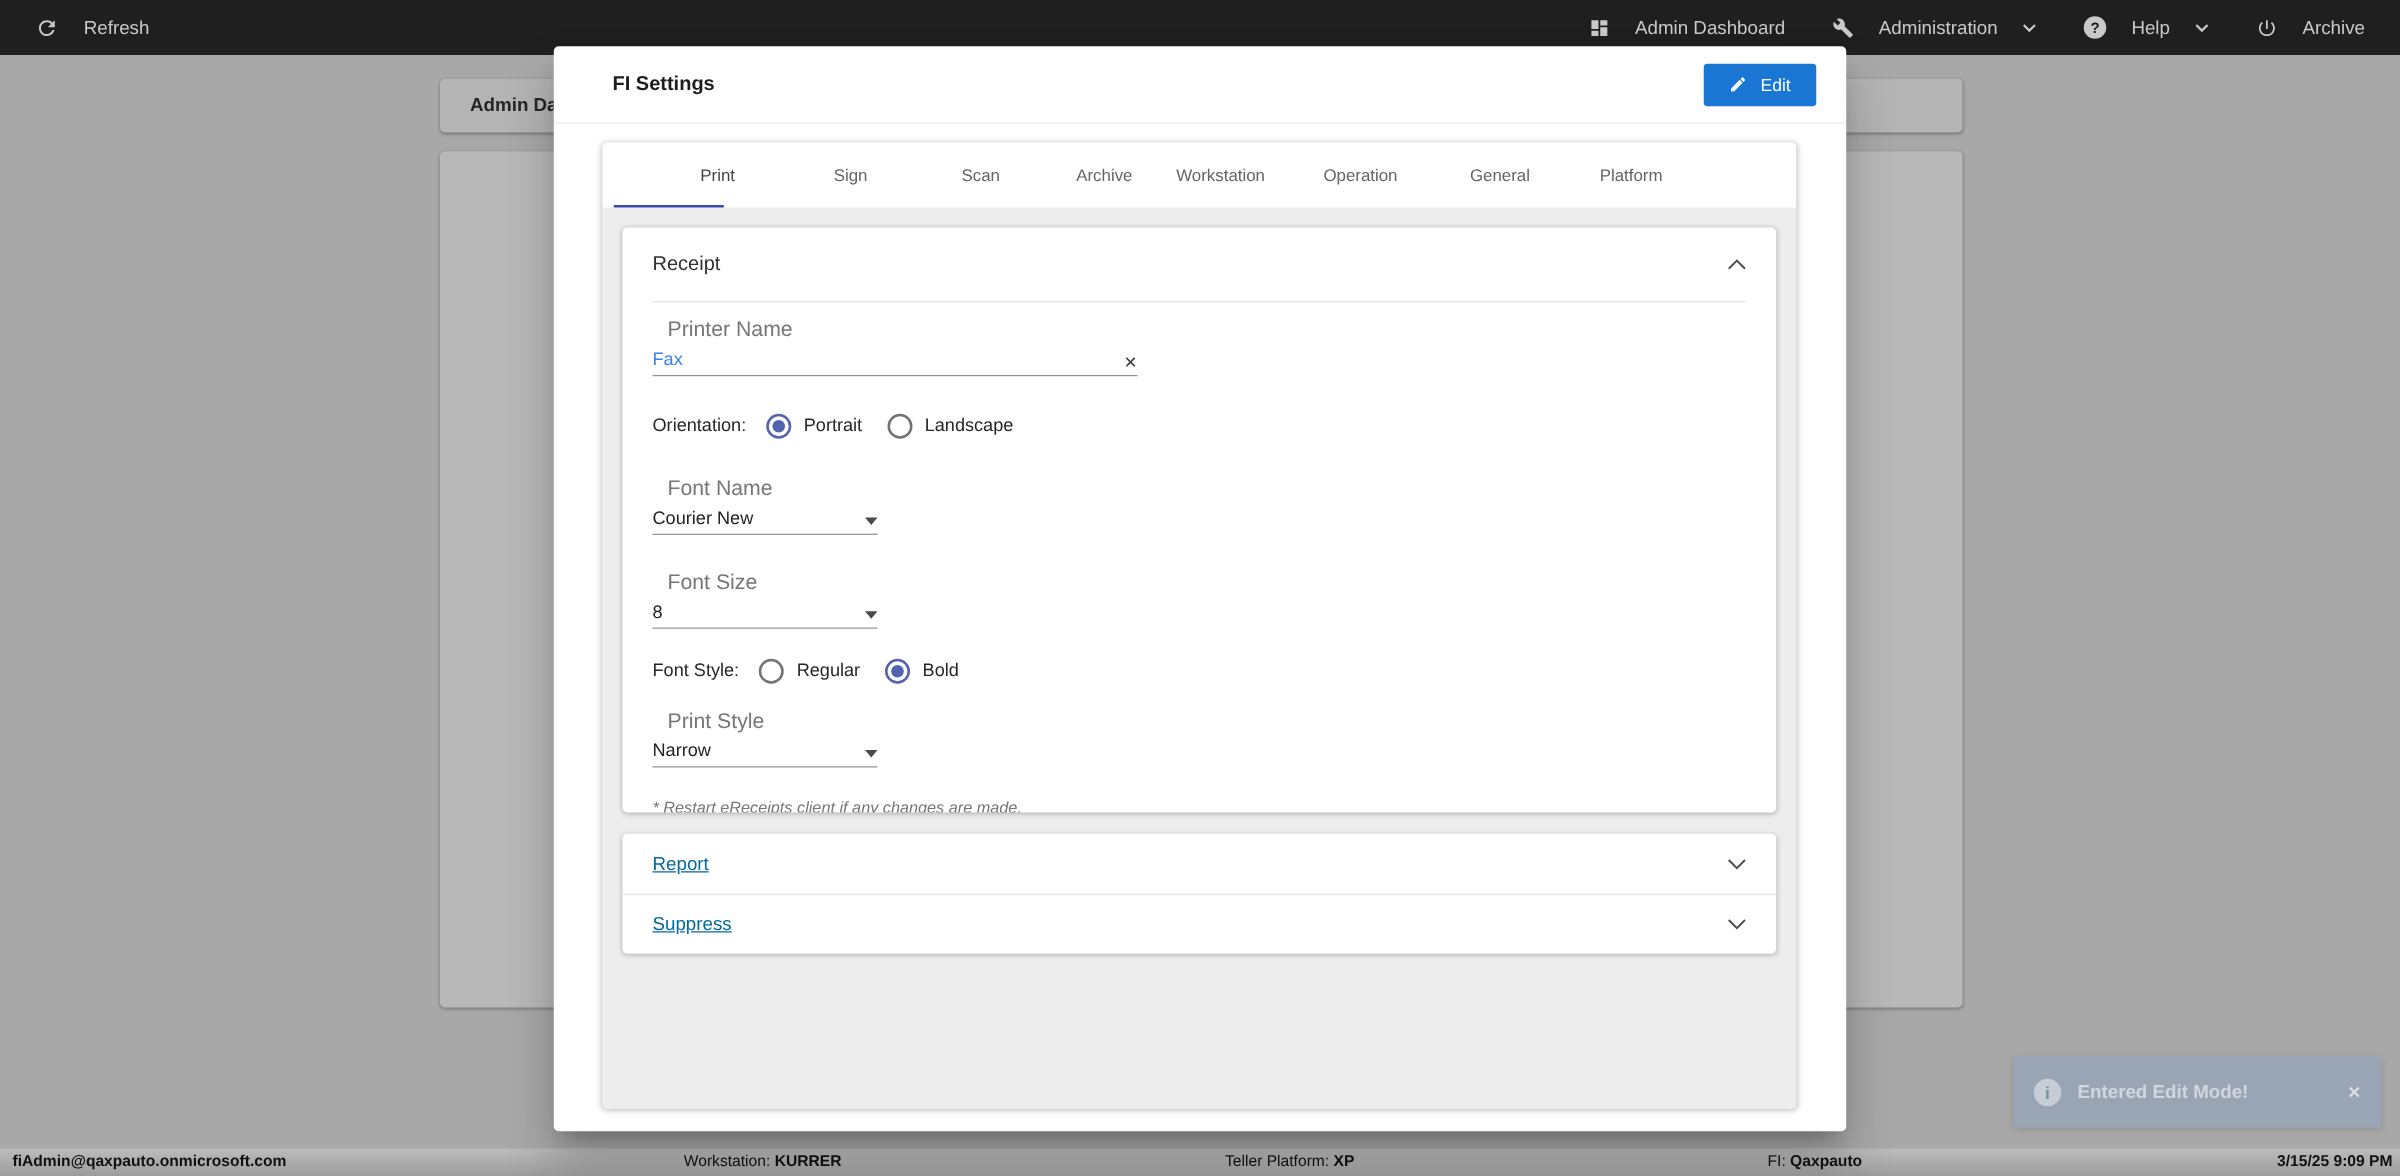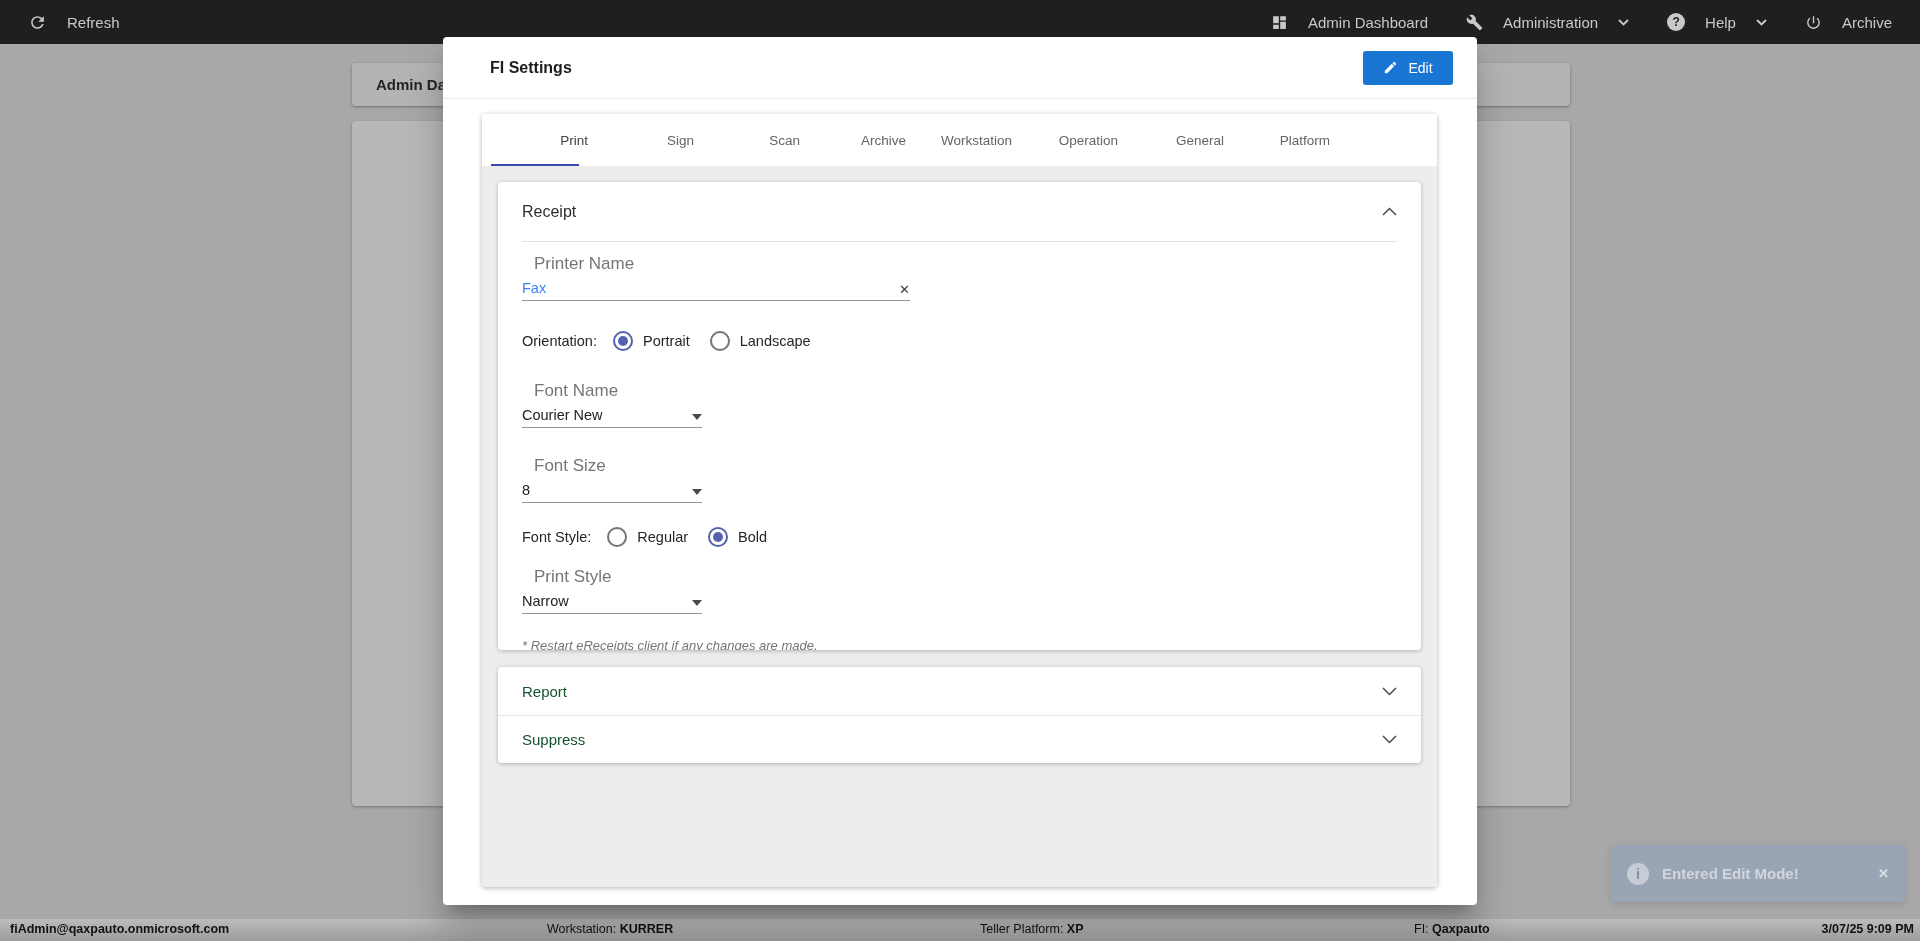--- a/index.html
+++ b/index.html
@@ -76,21 +76,21 @@
   .radio { width:20px; height:20px; border:2px solid #737373; border-radius:50%; position:relative; }
   .radio.checked { border-color:#5262af; }
   .radio.checked::after { content:""; position:absolute; left:3px; top:3px; width:10px; height:10px;
     border-radius:50%; background:#5262af; }
   .mb28 { margin-bottom:28px; } .mb22 { margin-bottom:22px; } .mb18 { margin-bottom:18px; }
   .note { font-size:13px; font-style:italic; color:#757575; margin-top:24px; }
 
   .sections-card { margin-top:17px; }
   .section-row { height:48px; display:flex; align-items:center; padding:0 24px; cursor:pointer; }
   .section-row + .section-row { border-top:1px solid #e4e4e4; }
-  .section-title { font-size:15px; color:#14532d; }
+  .section-title { font-size:15px; color:#0369a1;text-decoration:underline; }
   .section-row .chev { margin-left:auto; }
 
   
   .toast { position:absolute; left:1611px; top:845px; width:294px; height:57px; border-radius:3px;
     background:rgba(150,165,182,.85); z-index:30; display:flex; align-items:center; padding:0 16px;
     box-shadow:0 2px 6px rgba(0,0,0,.12); }
   .toast-info { width:22px; height:22px; border-radius:50%; background:rgba(255,255,255,.45);
     color:rgba(120,135,152,.9); font-weight:bold; font-size:14px; display:flex; align-items:center;
     justify-content:center; margin-right:13px; }
   .toast-msg { font-size:15px; font-weight:bold; color:rgba(255,255,255,.55); }
@@ -162,21 +162,21 @@
     <span class="sb-bold">KURRER</span>
   </span>
   <span class="sb-item" style="left:980px">
     <span>Teller Platform:</span>
     <span class="sb-bold">XP</span>
   </span>
   <span class="sb-item" style="left:1414px">
     <span>FI:</span>
     <span class="sb-bold">Qaxpauto</span>
   </span>
-  <span class="sb-item sb-bold" style="right:6px">3/07/25 9:09 PM</span>
+  <span class="sb-item sb-bold" style="right:6px">3/15/25 9:09 PM</span>
 </div>
 
 <div class="overlay"></div>
 
 <div class="modal">
   <div class="modal-header">
     <span class="modal-title">FI Settings</span>
     <button class="edit-btn">
       <span>
         <svg width="15" height="15" viewBox="0 0 24 24" fill="#ffffff">

